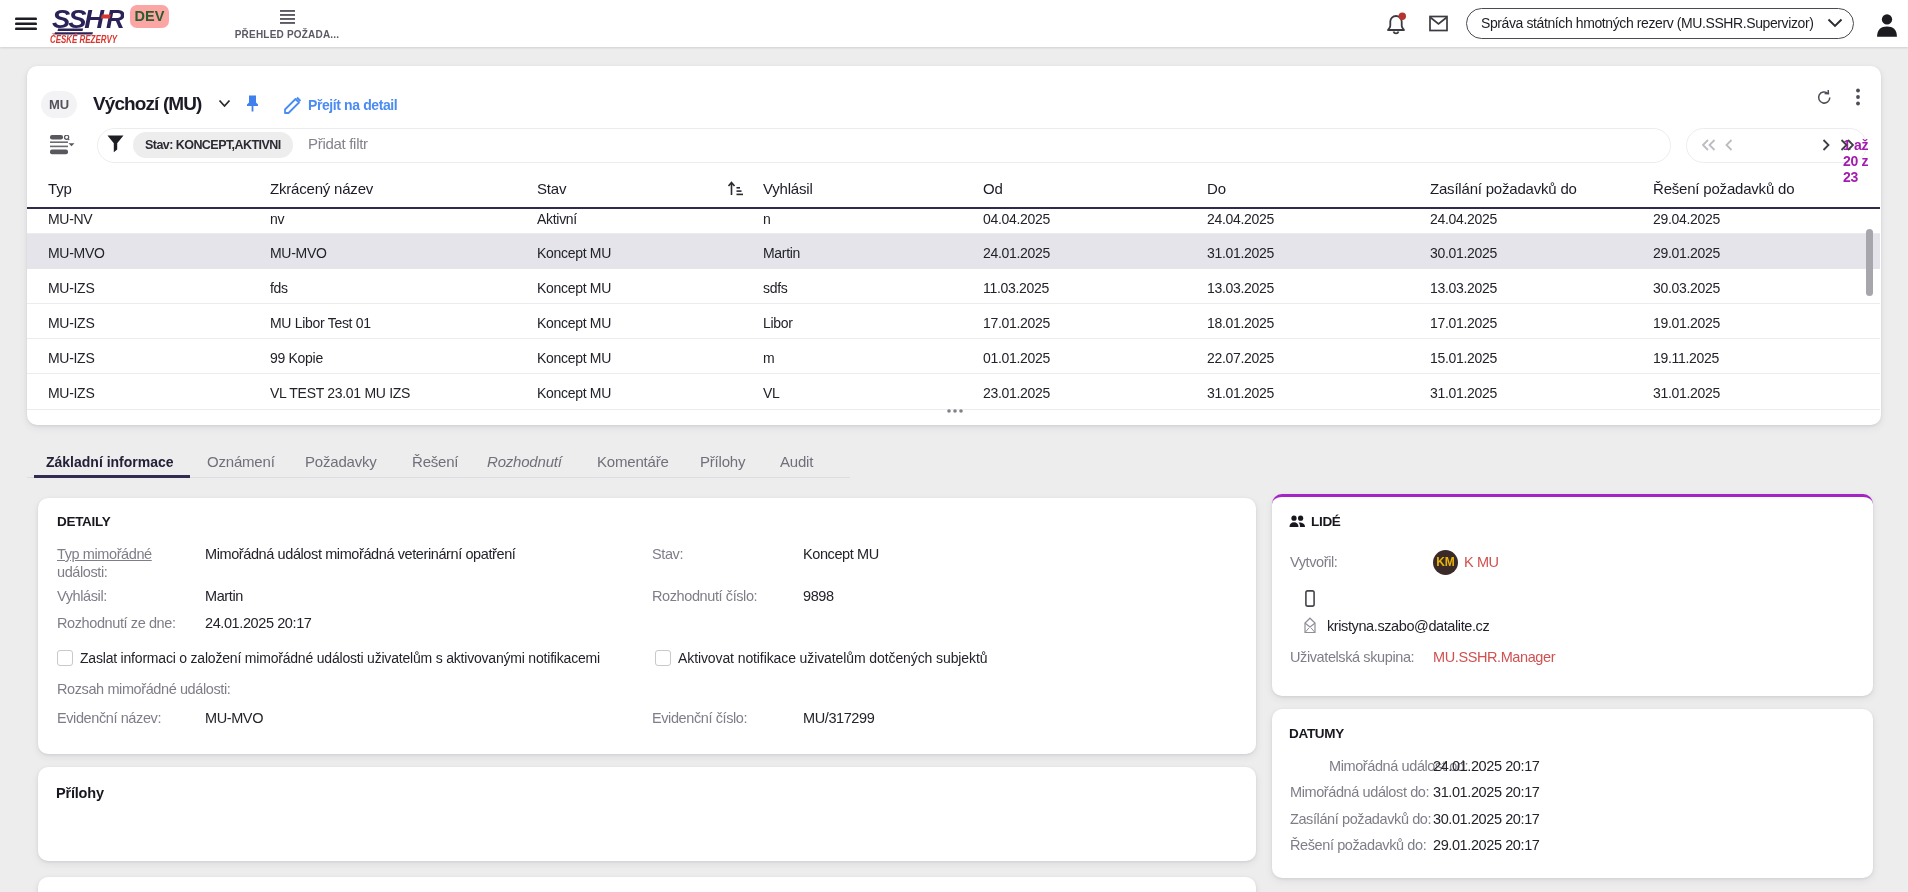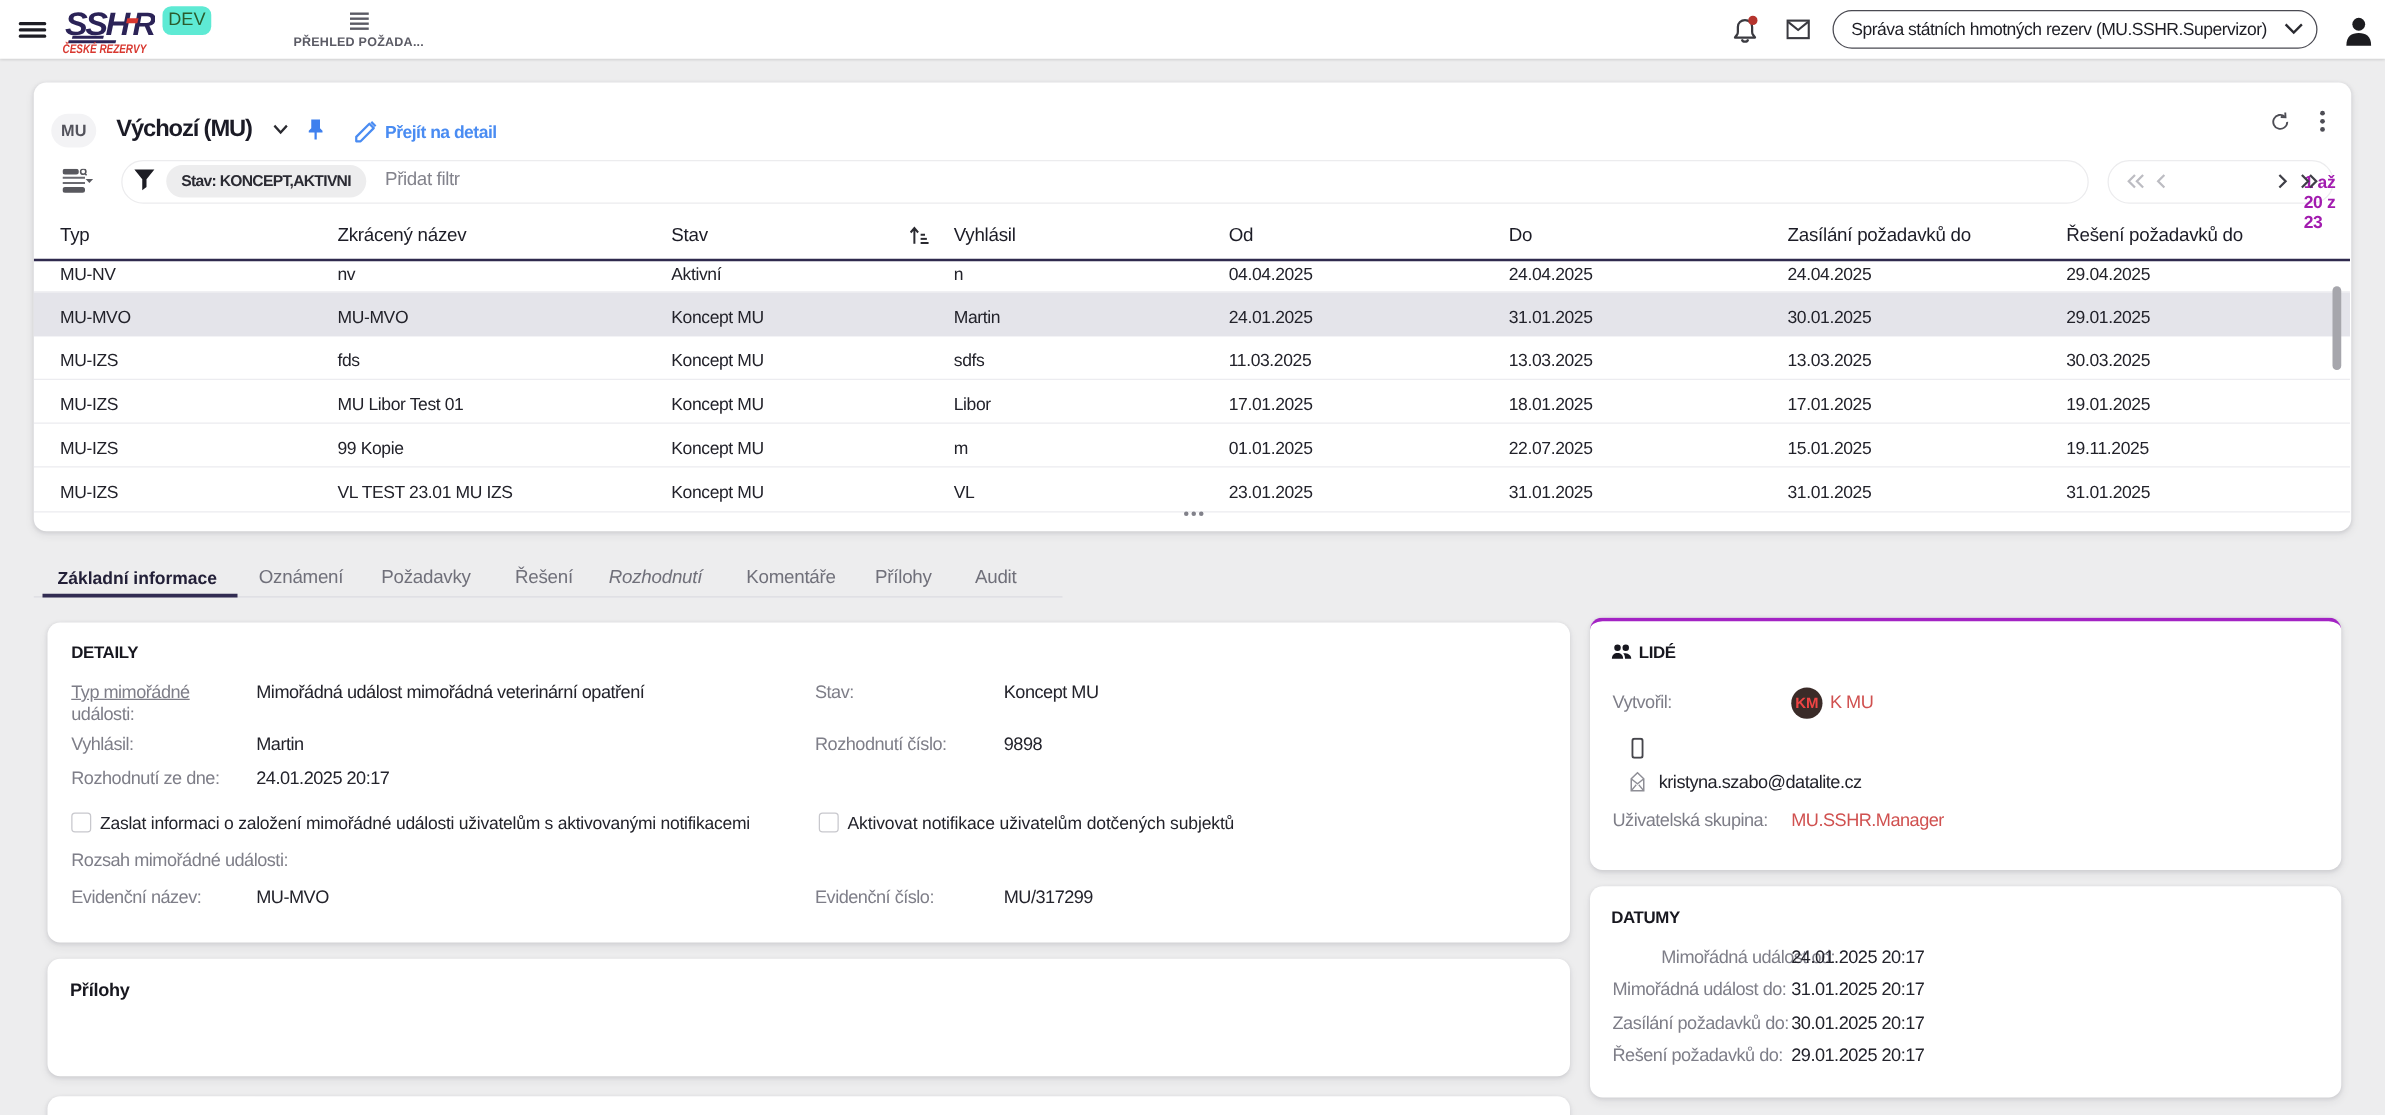--- a/index.html
+++ b/index.html
@@ -33,21 +33,21 @@
   <g font-family="Liberation Sans, sans-serif" font-style="italic" font-weight="bold">
     <text x="6" y="24" font-size="26" fill="#2b2357" letter-spacing="-2" textLength="50" lengthAdjust="spacingAndGlyphs">SSH</text>
     <text x="60" y="24" font-size="26" fill="#2b2357">R</text>
   </g>
   <rect x="55.5" y="10.5" width="9" height="4" fill="#d8372f" transform="skewX(-14)" transform-origin="56 12"></rect>
   <rect x="12" y="24.6" width="25" height="2.3" fill="#2b2357" transform="skewX(-14)" transform-origin="12 25"></rect>
   <rect x="9" y="28.2" width="38" height="2.3" fill="#2b2357" transform="skewX(-14)" transform-origin="9 28"></rect>
   <text x="4" y="38.5" font-family="Liberation Sans, sans-serif" font-style="italic" font-weight="bold" font-size="10" fill="#d8372f" textLength="67" lengthAdjust="spacingAndGlyphs">ČESKÉ REZERVY</text>
 </svg>
 
-<div class="abs" style="left:130px;top:5px;width:39px;height:23px;background:#5eead4;border-radius:7px;z-index:6;text-align:center;line-height:23px;font-size:14.5px;font-weight:normal;color:#2a5c2d;">DEV</div>
+<div class="abs" style="left:130px;top:5px;width:39px;height:23px;background:#fca5a5;border-radius:7px;z-index:6;text-align:center;line-height:23px;font-size:14.5px;font-weight:bold;color:#2a5c2d;">DEV</div>
 
 <svg class="abs" style="left:279px;top:9px;z-index:6" width="17" height="16" viewBox="0 0 17 16">
  <rect x="1" y="1" width="15" height="1.9" fill="#5a5a64"></rect>
  <rect x="1" y="5" width="15" height="1.9" fill="#5a5a64"></rect>
  <rect x="1" y="9" width="15" height="1.9" fill="#5a5a64"></rect>
  <rect x="1" y="13" width="15" height="1.9" fill="#5a5a64"></rect>
 </svg>
 <div class="abs" style="left:187px;top:29px;width:200px;text-align:center;font-size:10px;font-weight:bold;color:#5a5a64;letter-spacing:.2px;z-index:6;">PŘEHLED POŽADA...</div>
 
 <svg class="abs" style="left:1383px;top:11px;z-index:6" width="26" height="26" viewBox="0 0 26 26">
@@ -257,21 +257,21 @@
 
 <div class="card" style="left:1272px;top:494px;width:601px;height:202px;border-top:3px solid #a323c4;"></div>
 <svg class="abs" style="left:1289px;top:514px;" width="17" height="15" viewBox="0 0 17 15">
   <circle cx="5" cy="4.2" r="2.6" fill="#17171f"></circle>
   <circle cx="11.6" cy="4.2" r="2.6" fill="#17171f"></circle>
   <path d="M0.5 13 C0.5 9.8 2.5 8.3 5 8.3 C7.5 8.3 9.5 9.8 9.5 13 Z" fill="#17171f"></path>
   <path d="M9.5 8.6 C11.8 8.3 16 9 16 13 L11 13 C11 11 10.5 9.5 9.5 8.6 Z" fill="#17171f"></path>
 </svg>
 <div class="cardh" style="left:1311px;top:514px;">LIDÉ</div>
 <div class="lbl" style="left:1290px;top:554px;">Vytvořil:</div>
-<div class="abs" style="left:1433px;top:550px;width:25px;height:25px;border-radius:50%;background:#3a2b28;color:#ef4444;font-size:12px;font-weight:bold;text-align:center;line-height:25px;">KM</div>
+<div class="abs" style="left:1433px;top:550px;width:25px;height:25px;border-radius:50%;background:#3a2b28;color:#eab308;font-size:12px;font-weight:bold;text-align:center;line-height:25px;">KM</div>
 <div class="val red" style="left:1464px;top:554px;">K MU</div>
 <svg class="abs" style="left:1305px;top:590px;" width="10" height="17" viewBox="0 0 10 17">
   <rect x="0.9" y="0.9" width="8.2" height="15.2" rx="1.8" fill="none" stroke="#46464c" stroke-width="1.6"></rect>
 </svg>
 <svg class="abs" style="left:1304px;top:617px;" width="12" height="17" viewBox="0 0 12 17">
   <path d="M1 6 L6 1.2 L11 6 L11 15.5 L1 15.5 Z" fill="none" stroke="#8e8e96" stroke-width="1.2"></path>
   <path d="M1.2 6.2 L6 10 L10.8 6.2" fill="none" stroke="#8e8e96" stroke-width="1.1"></path>
   <path d="M1.5 15 L5 10.8 M10.5 15 L7 10.8" fill="none" stroke="#8e8e96" stroke-width="1"></path>
 </svg>
 <div class="val" style="left:1327px;top:618px;">kristyna.szabo@datalite.cz</div>

